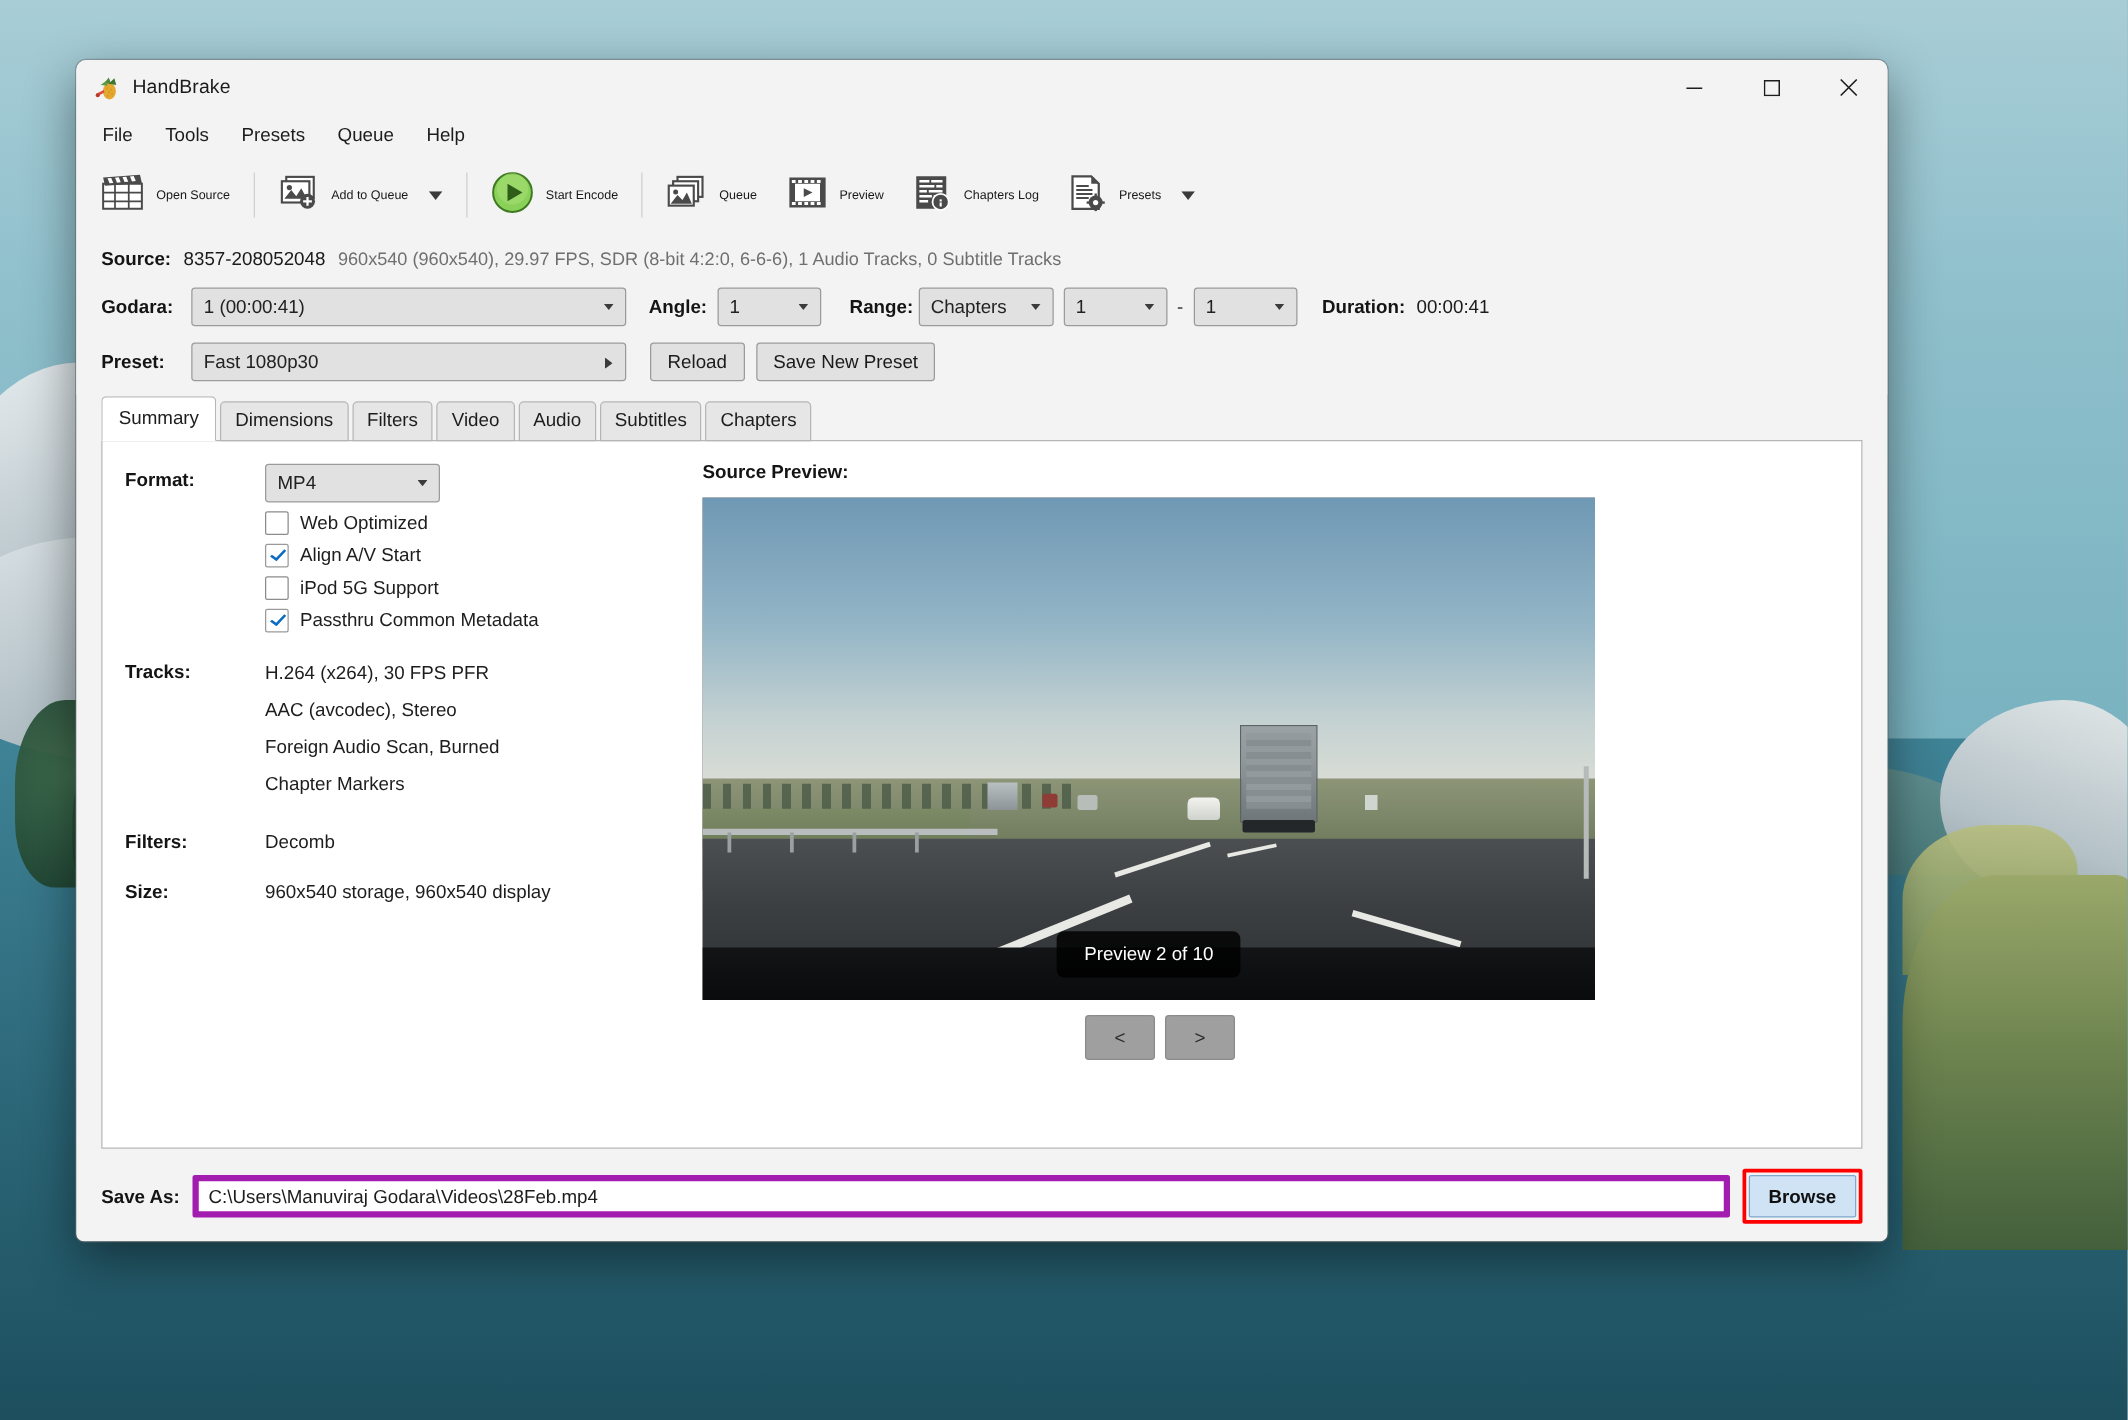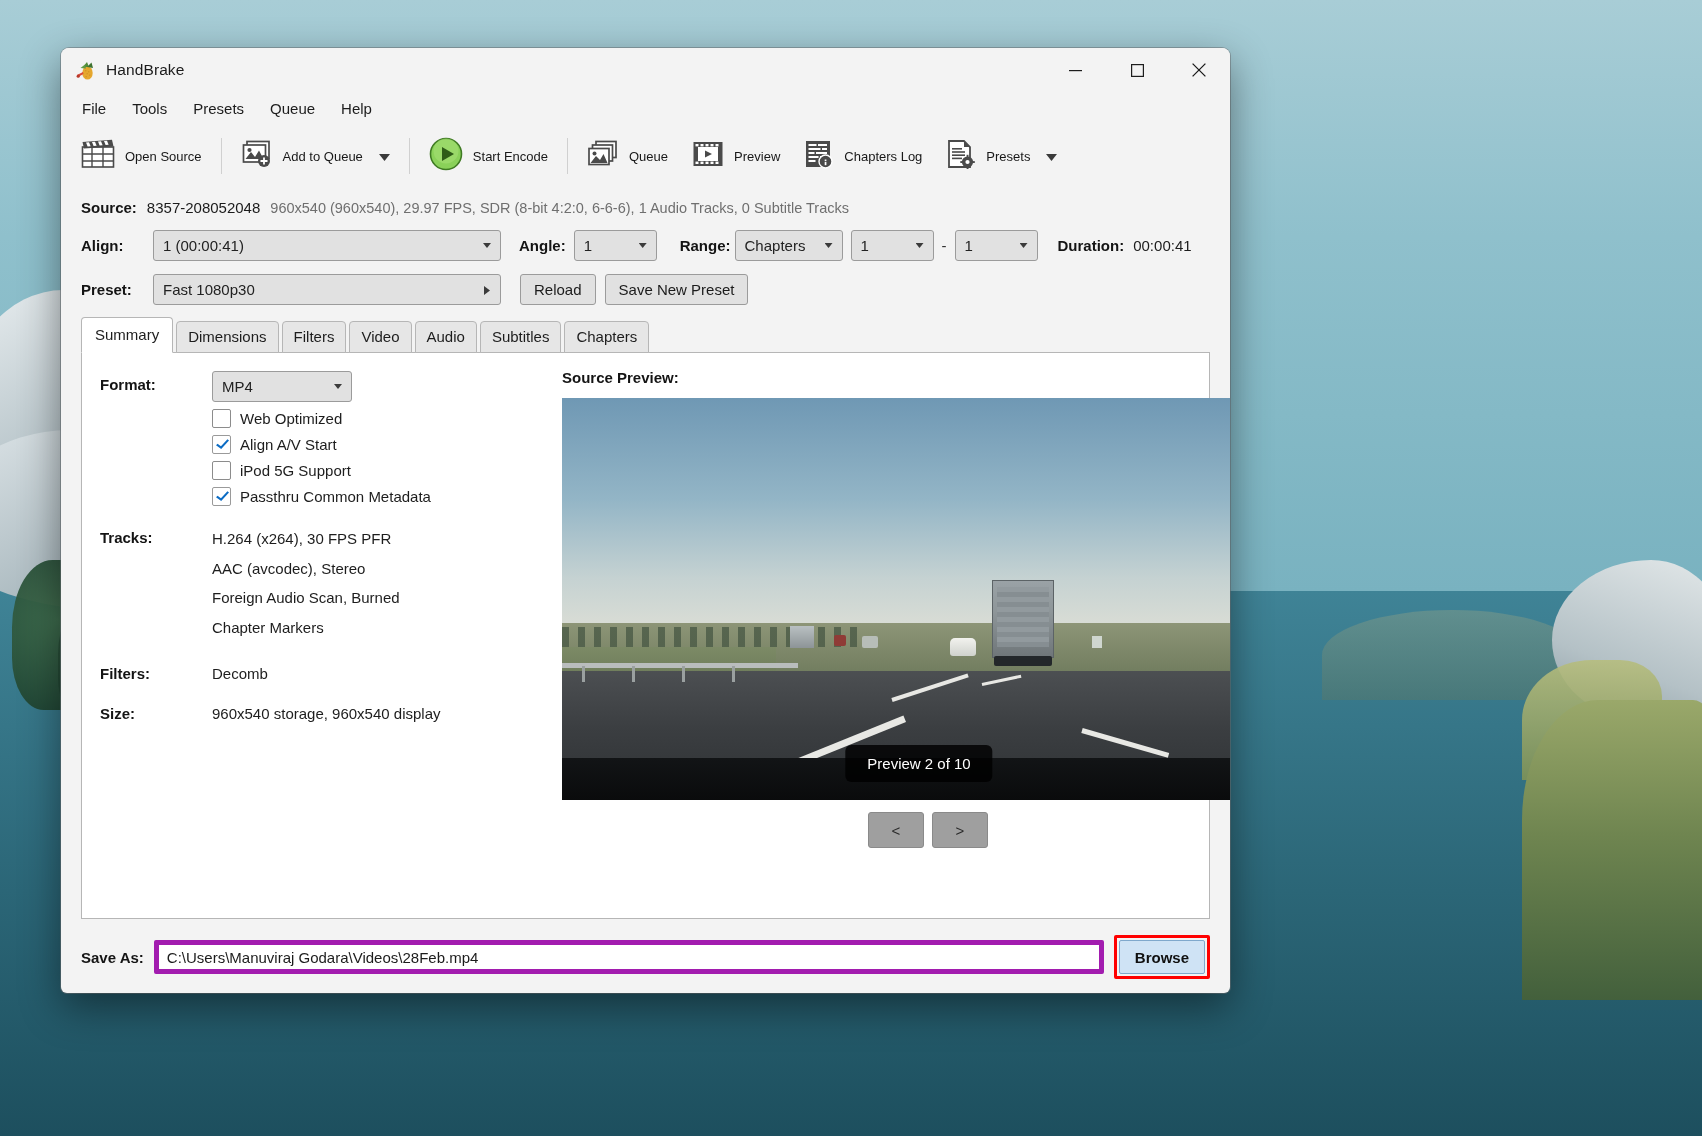--- a/index.html
+++ b/index.html
@@ -40,21 +40,21 @@
   .wp-rock-r { position:absolute; right:-30px; top:560px; width:180px; height:160px;
             background: linear-gradient(200deg,#e4e9ea,#b4c1c6 65%,#8b9ba2);
             border-radius: 55% 45% 50% 50% / 50% 60% 40% 50%; }
   .wp-hill { position:absolute; right:120px; top:610px; width:260px; height:90px;
             background: linear-gradient(180deg,#7d9a8a,#55786c); border-radius: 50% 50% 0 0; opacity:.55; }
 
   
   #window {
     position: absolute;
     left: 61px; top: 48px;
-    width: 1169px; height: 945px;
+    width: 1449px; height: 945px;
     background: #f3f3f3;
     border-radius: 8px 8px 6px 6px;
     box-shadow: 0 14px 40px rgba(0,0,0,.45), 0 0 0 1px rgba(120,130,135,.6);
     display: flex; flex-direction: column;
     overflow: hidden;
   }
   
   #titlebar {
     height: 44px; display: flex; align-items: center;
     background: #f3f3f3; flex: 0 0 auto;
@@ -69,21 +69,21 @@
 
   
   #menubar { height: 33px; display:flex; align-items:center; padding-left: 10px; gap: 4px;
              background:#f3f3f3; flex:0 0 auto; }
   .menuitem { font-size: 15px; color:#1c1c1c; padding: 4px 11px; border-radius: 4px; }
 
   
   #toolbar { height: 62px; display:flex; align-items:center; background:#f3f3f3; flex:0 0 auto;
              padding: 0 8px; gap: 0; }
   .tb-item { display:flex; align-items:center; gap: 10px; padding: 7px 12px; border-radius:4px; }
-  .tb-label { font-size: 13px; color:#181818; white-space: nowrap; }
+  .tb-label { font-size: 10px; color:#181818; white-space: nowrap; }
   .tb-sep { width: 1px; height: 36px; background:#d0d0d0; margin: 0 7px; }
   .tb-caret { margin-left: 6px; }
   .tbicon { flex: 0 0 auto; display:block; }
 
   
   #srcline { display:flex; align-items:baseline; padding: 12px 0 6px 20px; gap: 10px;
              background:#f3f3f3; }
   .lbl-bold { font-weight: bold; font-size: 15px; color:#141414; }
   #src-name { font-size: 15px; color:#1b1b1b; }
   #src-detail { font-size: 14.5px; color:#6f6f6f; }
@@ -463,21 +463,21 @@
     </div>
   </div>
 
   <div id="srcline">
     <span class="lbl-bold">Source:</span>
     <span id="src-name">8357-208052048</span>
     <span id="src-detail">960x540 (960x540), 29.97 FPS, SDR (8-bit 4:2:0, 6-6-6), 1 Audio Tracks, 0 Subtitle Tracks</span>
   </div>
 
   <div class="formrow" id="titlerow">
-    <span class="rowlabel" style="width:72px">Align:</span>
+    <span class="rowlabel" style="width:72px">Godara:</span>
     <div class="combo" style="width:348px">1  (00:00:41)</div>
     <span class="rowlabel" style="margin-left:18px; margin-right:8px">Angle:</span>
     <div class="combo" style="width:83px">1</div>
     <span class="rowlabel" style="margin-left:23px; margin-right:4px">Range:</span>
     <div class="combo" style="width:108px">Chapters</div>
     <div class="combo" style="width:83px; margin-left:8px">1</div>
     <span style="margin:0 8px; font-size:15px; color:#333">-</span>
     <div class="combo" style="width:83px">1</div>
     <span class="rowlabel" style="margin-left:20px; margin-right:9px">Duration:</span>
     <span style="font-size:15px; color:#1c1c1c">00:00:41</span>

